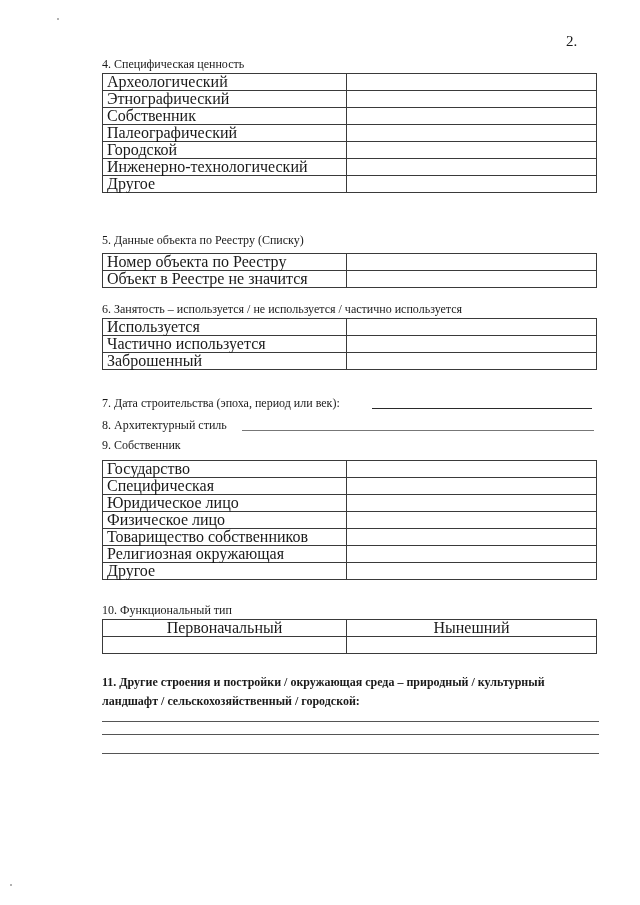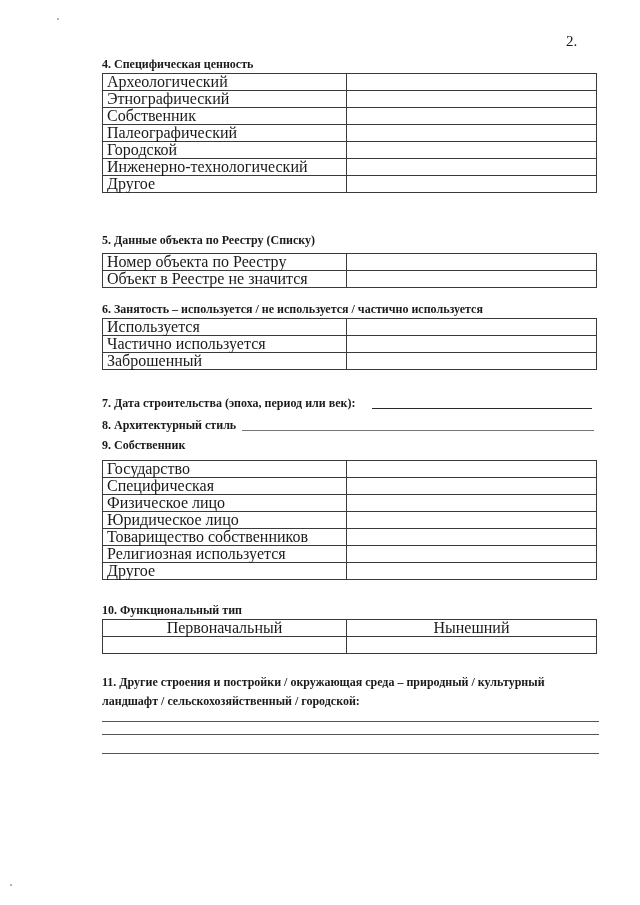--- a/index.html
+++ b/index.html
@@ -1,21 +1,21 @@
 <!DOCTYPE html>
 <html><head>
   <meta charset="utf-8">
   <style>
     html, body { margin: 0; padding: 0; background: #ffffff; }
     body {
       width: 640px; height: 905px; position: relative; overflow: hidden;
       font-family: "Liberation Serif", serif; color: #1a1a1a;
     }
     .page-num { position: absolute; left: 566px; top: 33px; font-size: 15px; }
-    .heading { position: absolute; left: 102px; font-weight: bold; font-size: 12px; white-space: nowrap; }
+    .heading { position: absolute; left: 102px; font-weight: normal; font-size: 12px; white-space: nowrap; }
     table.form { position: absolute; left: 102px; width: 495px; border-collapse: collapse; font-size: 16px; }
     table.form td { border: 1px solid #3a3a3a; height: 16px; padding: 0 0 0 4px; line-height: 16px; vertical-align: middle; }
     table.form td.val { width: 245px; }
     table.form td.center { text-align: center; padding: 0; }
     .line-field { position: absolute; border-bottom: 1px solid #2a2a2a; height: 0; }
     .write-line { position: absolute; left: 102px; width: 497px; border-bottom: 1px solid #555; height: 0; }
     .sec11 { position: absolute; left: 102px; top: 673px; width: 495px; font-weight: bold; font-size: 12px; line-height: 19px; }
     .speck { position: absolute; width: 2px; height: 2px; background: #999; border-radius: 1px; }
   </style>
 </head>
@@ -100,33 +100,33 @@
   <tbody>
       <tr>
         <td>Государство</td>
         <td class="val"></td>
       </tr>
   <tr>
         <td>Специфическая</td>
         <td class="val"></td>
       </tr>
   <tr>
-        <td>Физическое лицо</td>
+        <td>Юридическое лицо</td>
         <td class="val"></td>
       </tr>
   <tr>
-        <td>Юридическое лицо</td>
+        <td>Физическое лицо</td>
         <td class="val"></td>
       </tr>
   <tr>
         <td>Товарищество собственников</td>
         <td class="val"></td>
       </tr>
   <tr>
-        <td>Религиозная используется</td>
+        <td>Религиозная окружающая</td>
         <td class="val"></td>
       </tr>
   <tr>
         <td>Другое</td>
         <td class="val"></td>
       </tr>
 </tbody>
   </table>
 
 <div class="heading" style="top:603px;">10. Функциональный тип</div>

